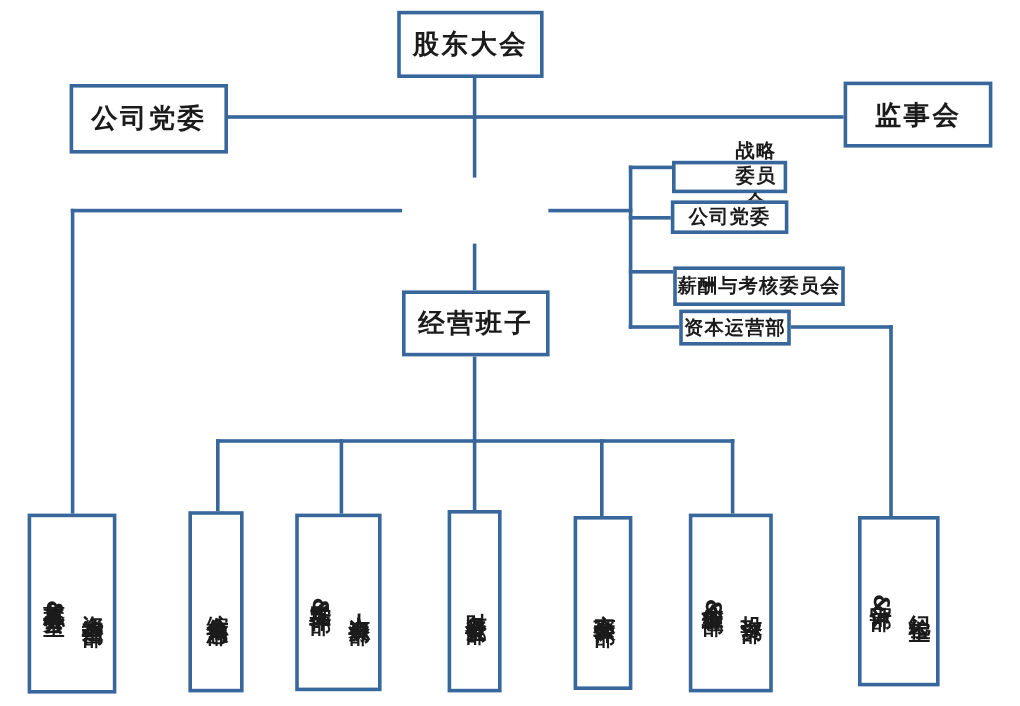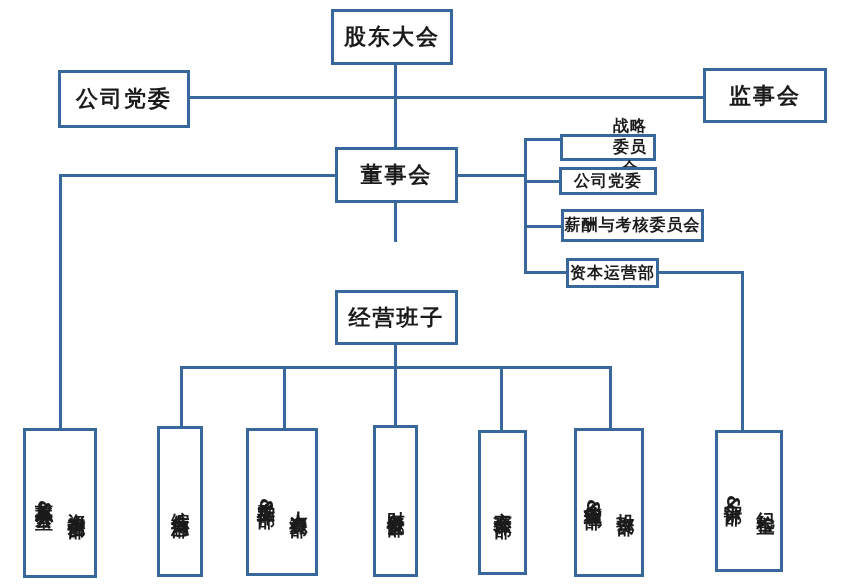--- a/index.html
+++ b/index.html
@@ -64,34 +64,31 @@
 
   <div class="box big" style="left:331px;top:9px;width:122px;height:56px;">
     <span>股东大会</span>
   </div>
   <div class="box big" style="left:58px;top:70px;width:132px;height:58px;text-align:center;">
     <span>公司党委</span>
   </div>
   <div class="box big" style="left:703px;top:68px;width:124px;height:55px;">
     <span>监事会</span>
   </div>
-  <div class="box big" style="left:335px;top:147px;width:123px;height:56px;">
-    <span>董事会</span>
-  </div>
-  <div class="box big" style="left:335px;top:242px;width:123px;height:55px;margin-top:48px;">
+  <div class="box big" style="left:335px;top:242px;width:123px;height:55px;">
     <span>经营班子</span>
   </div>
 
   <div class="box committee" style="left:560px;top:134px;width:96px;height:27px;padding-left:44px;">
     <span>战略委员会</span>
   </div>
   <div class="box committee" style="left:559px;top:167px;width:98px;height:28px;">
     <span>公司党委</span>
   </div>
-  <div class="box committee" style="left:561px;top:209px;width:143px;height:33px;">
+  <div class="box committee" style="left:561px;top:222px;width:143px;height:33px;">
     <span>薪酬与考核委员会</span>
   </div>
   <div class="box committee" style="left:566px;top:258px;width:93px;height:30px;">
     <span>资本运营部</span>
   </div>
 
   <div class="box v" style="left:23px;top:428px;width:74px;height:150px;">
     <span>董事会办公室&amp;
 资本运营部</span>
   </div>

